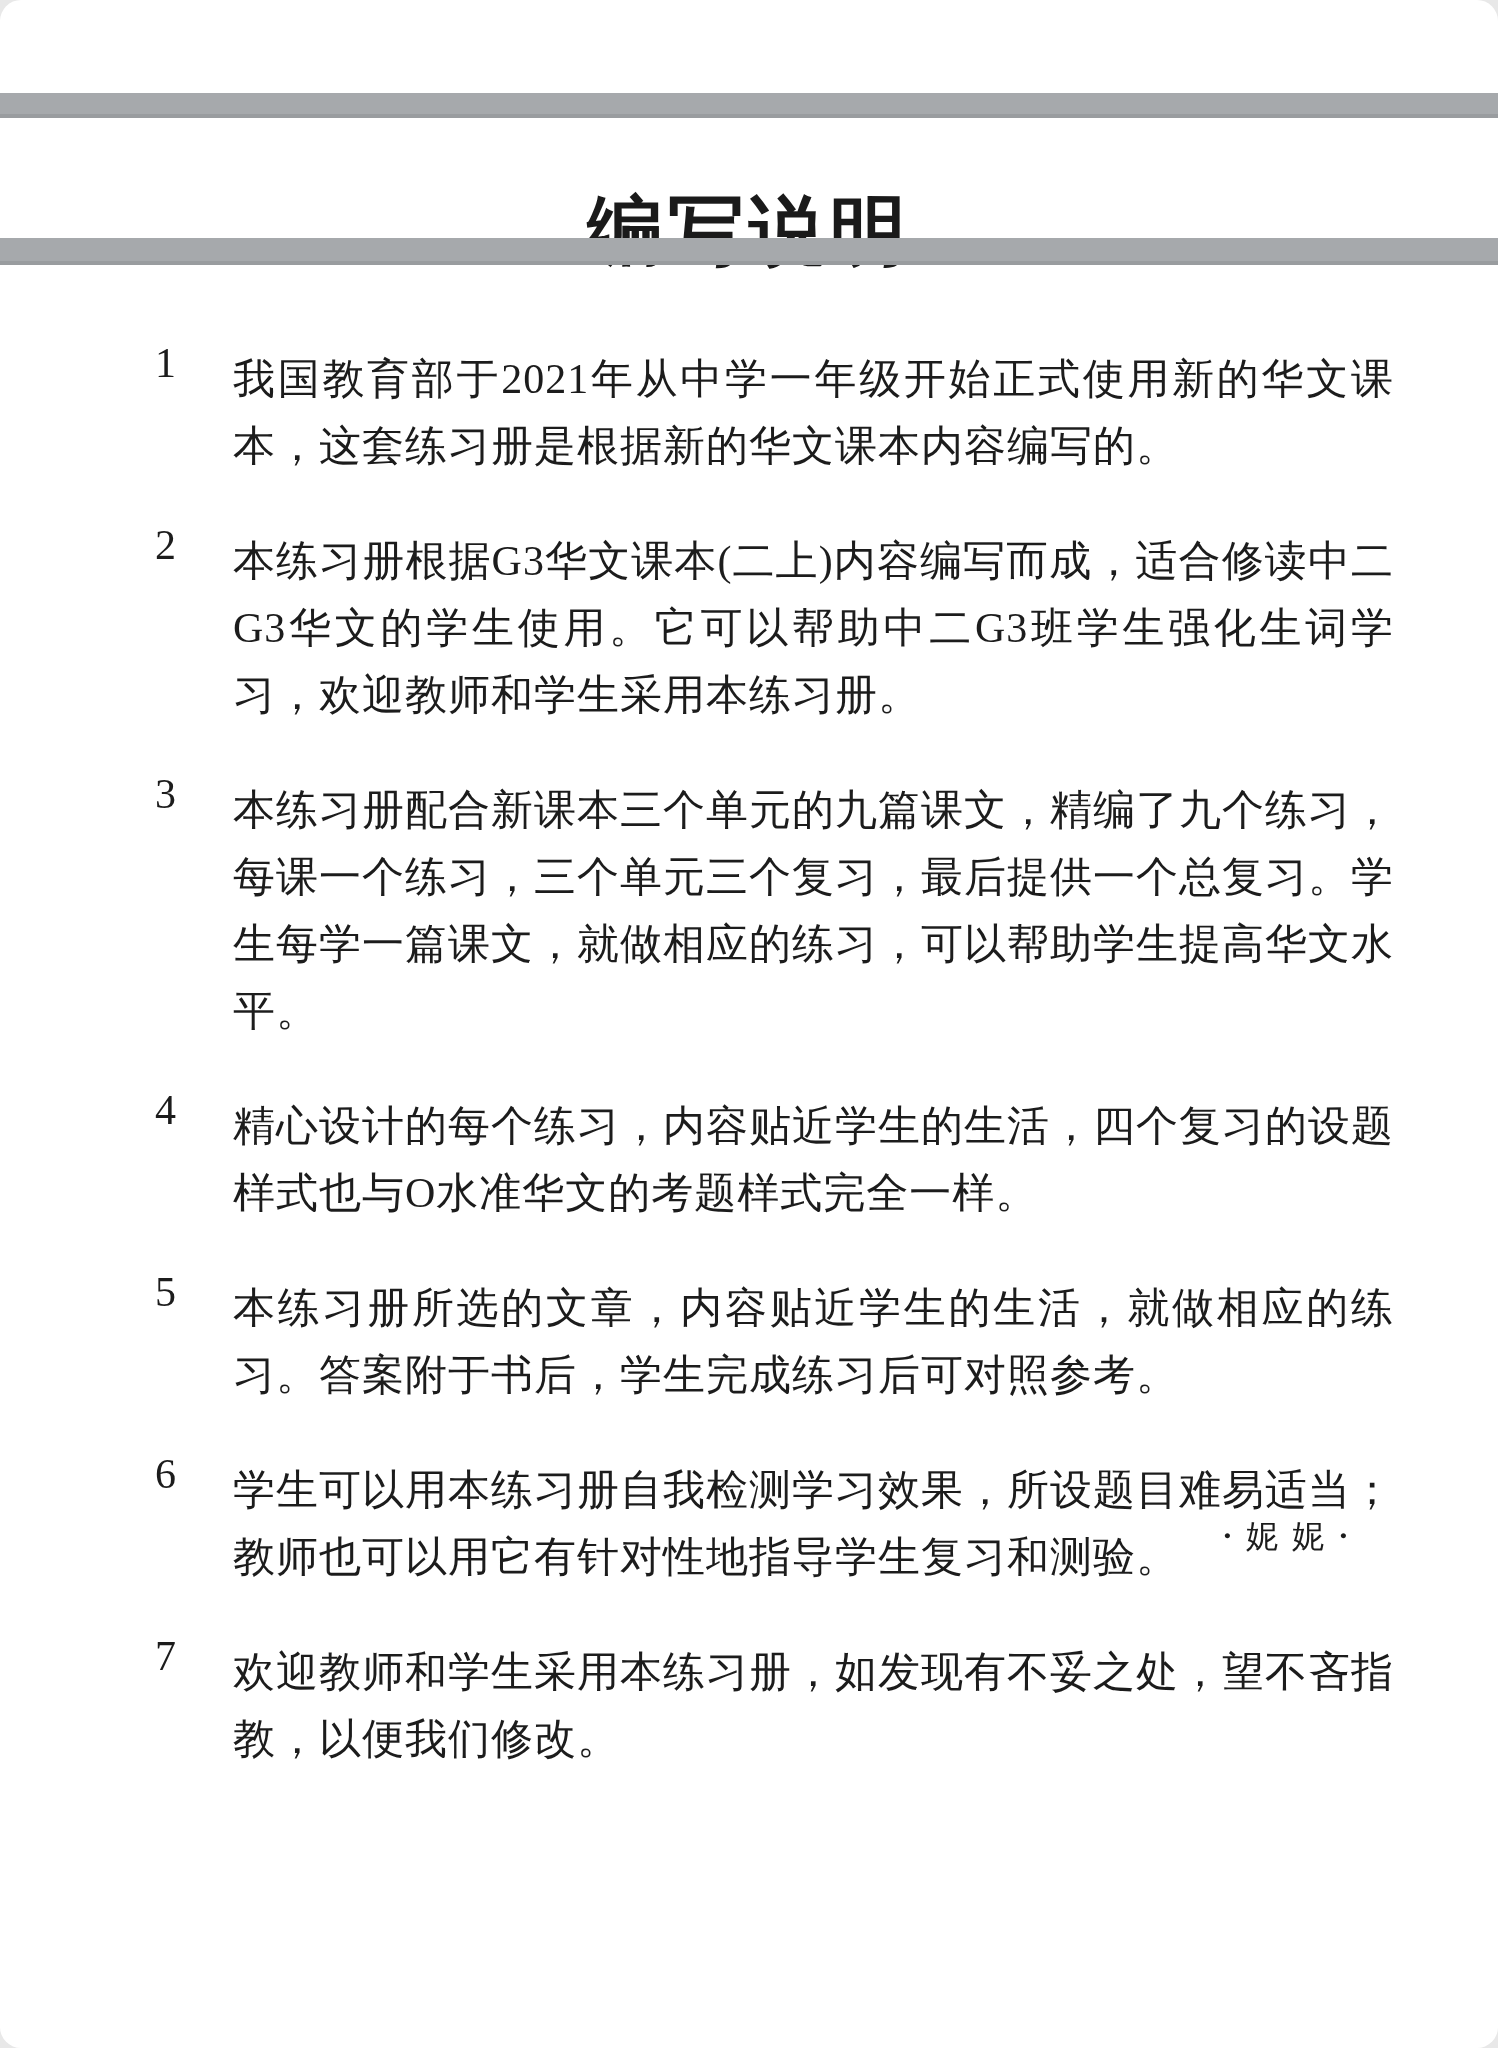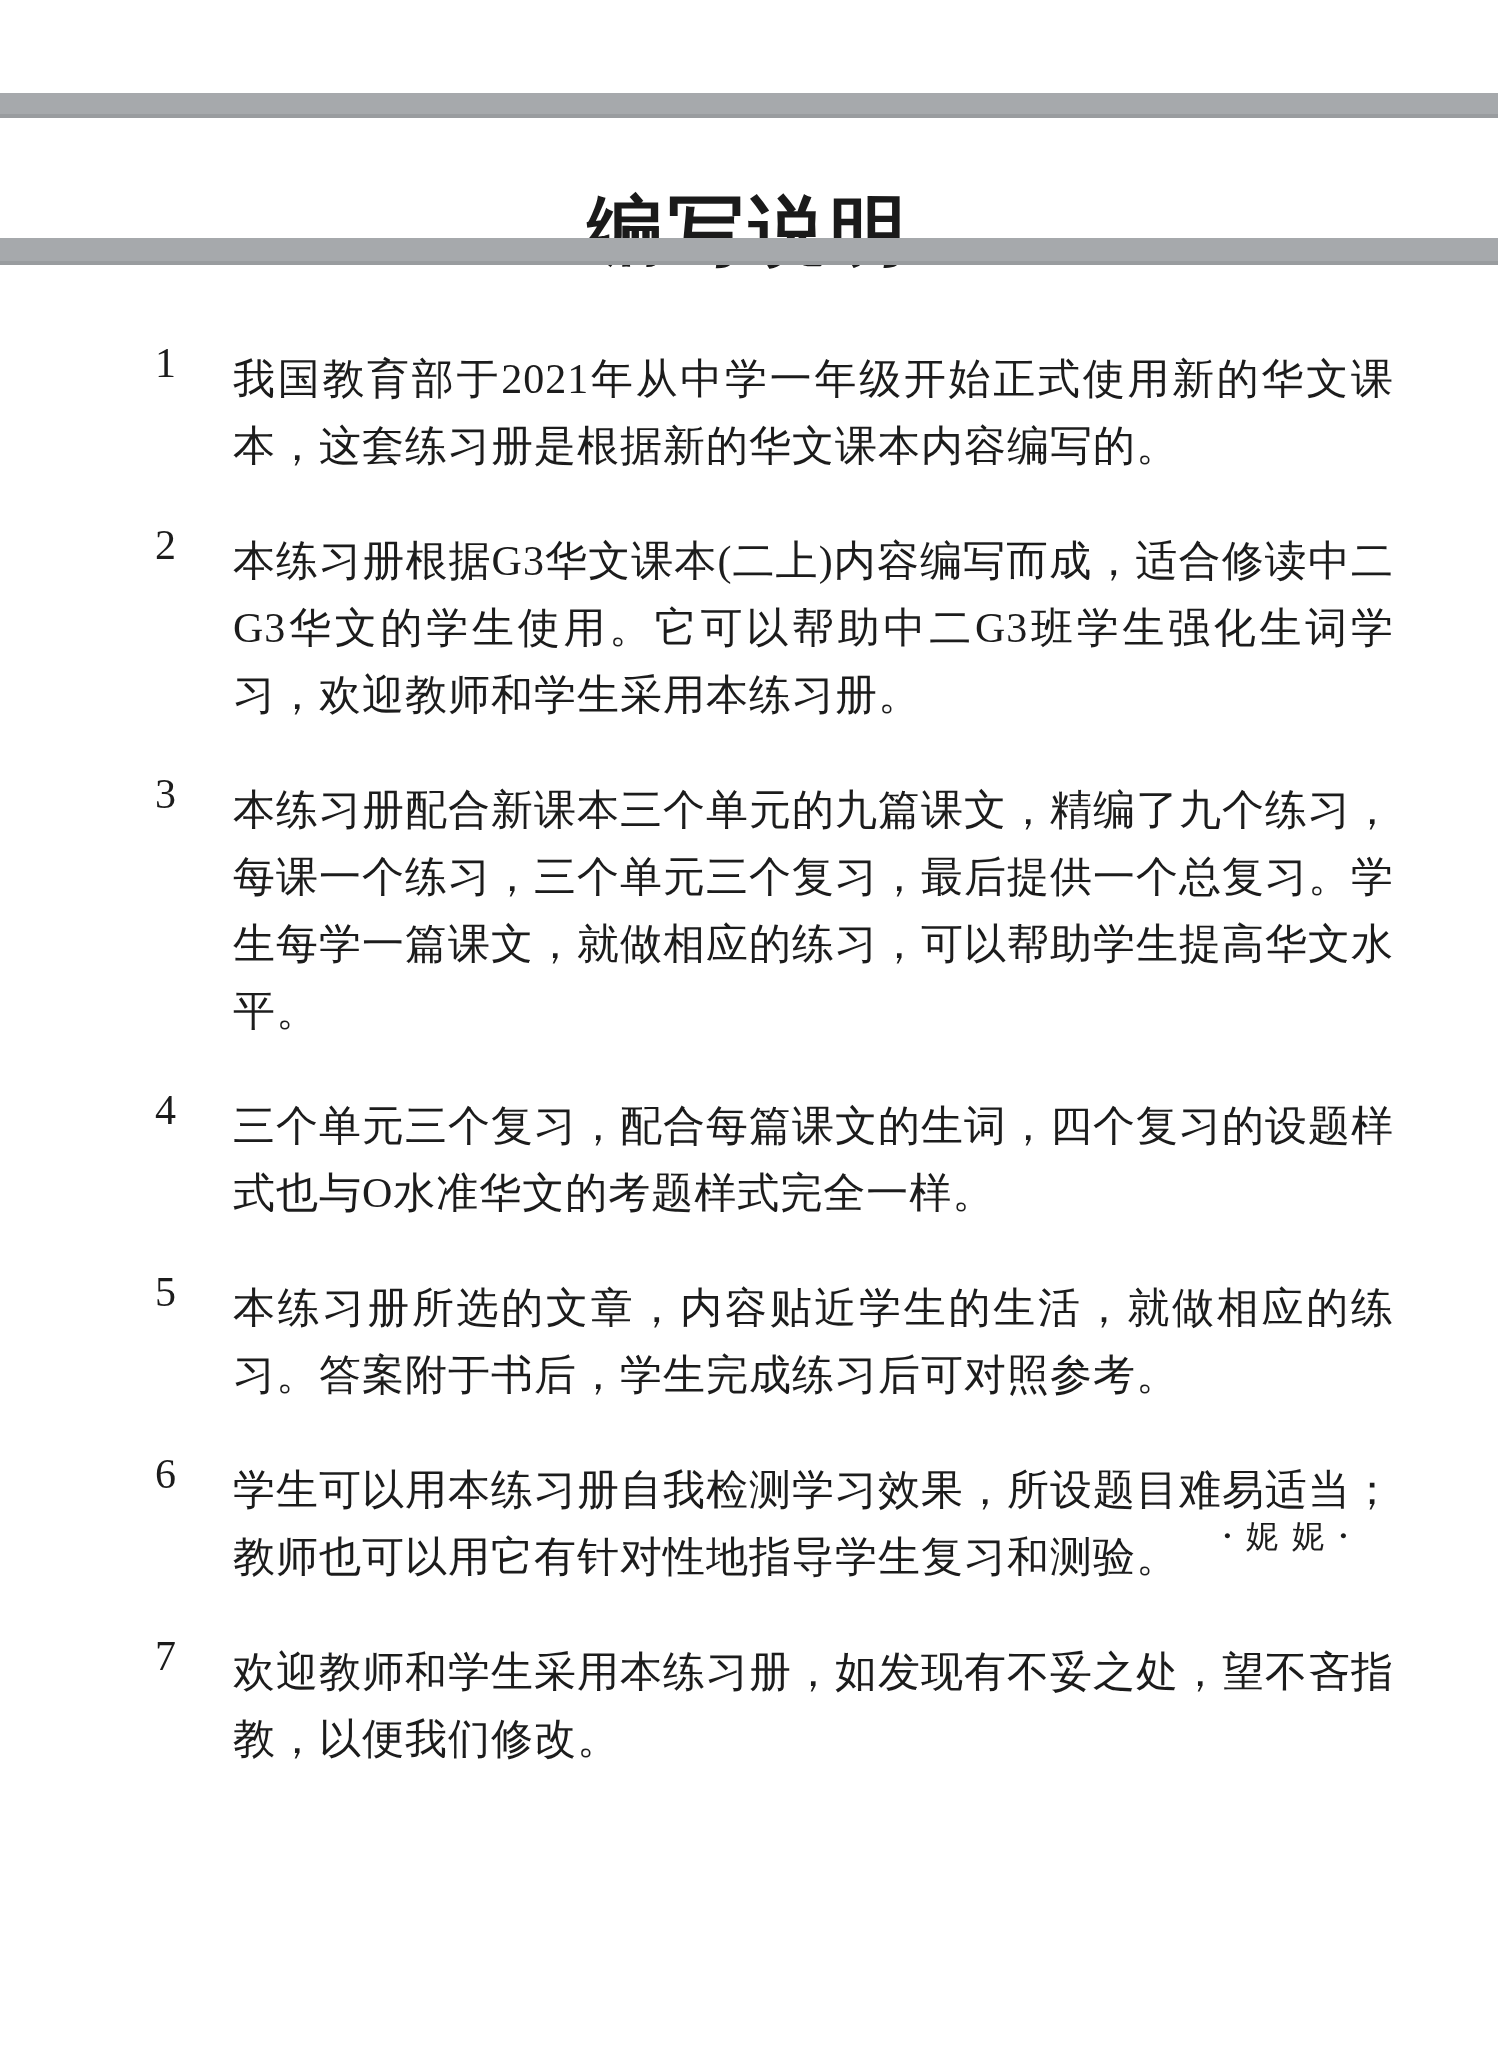--- a/index.html
+++ b/index.html
@@ -9,20 +9,21 @@
   }
   .page {
     position: relative;
     width: 1498px;
     height: 2048px;
     margin: 0 auto;
     background: #ffffff;
     color: #1c1c1c;
     font-family: "Liberation Serif", serif;
     overflow: hidden;
+    border-radius: 21px;
   }
   .bar {
     position: absolute;
     left: 0;
     width: 100%;
     background: #a6a9ac;
     border-bottom: 4px solid #999c9f;
   }
   .bar-top {
     top: 93px;
@@ -109,21 +110,21 @@
       <p class="item-text">本练习册根据G3华文课本(二上)内容编写而成，适合修读中二G3华文的学生使用。它可以帮助中二G3班学生强化生词学习，欢迎教师和学生采用本练习册。</p>
     </div>
 
     <div class="item">
       <span class="item-num">3</span>
       <p class="item-text">本练习册配合新课本三个单元的九篇课文，精编了九个练习，每课一个练习，三个单元三个复习，最后提供一个总复习。学生每学一篇课文，就做相应的练习，可以帮助学生提高华文水平。</p>
     </div>
 
     <div class="item">
       <span class="item-num">4</span>
-      <p class="item-text">三个单元三个复习，配合每篇课文的生词，四个复习的设题样式也与O水准华文的考题样式完全一样。</p>
+      <p class="item-text">精心设计的每个练习，内容贴近学生的生活，四个复习的设题样式也与O水准华文的考题样式完全一样。</p>
     </div>
 
     <div class="item">
       <span class="item-num">5</span>
       <p class="item-text">本练习册所选的文章，内容贴近学生的生活，就做相应的练习。答案附于书后，学生完成练习后可对照参考。</p>
     </div>
 
     <div class="item">
       <span class="item-num">6</span>
       <p class="item-text">学生可以用本练习册自我检测学习效果，所设题目难易适当；教师也可以用它有针对性地指导学生复习和测验。</p>

